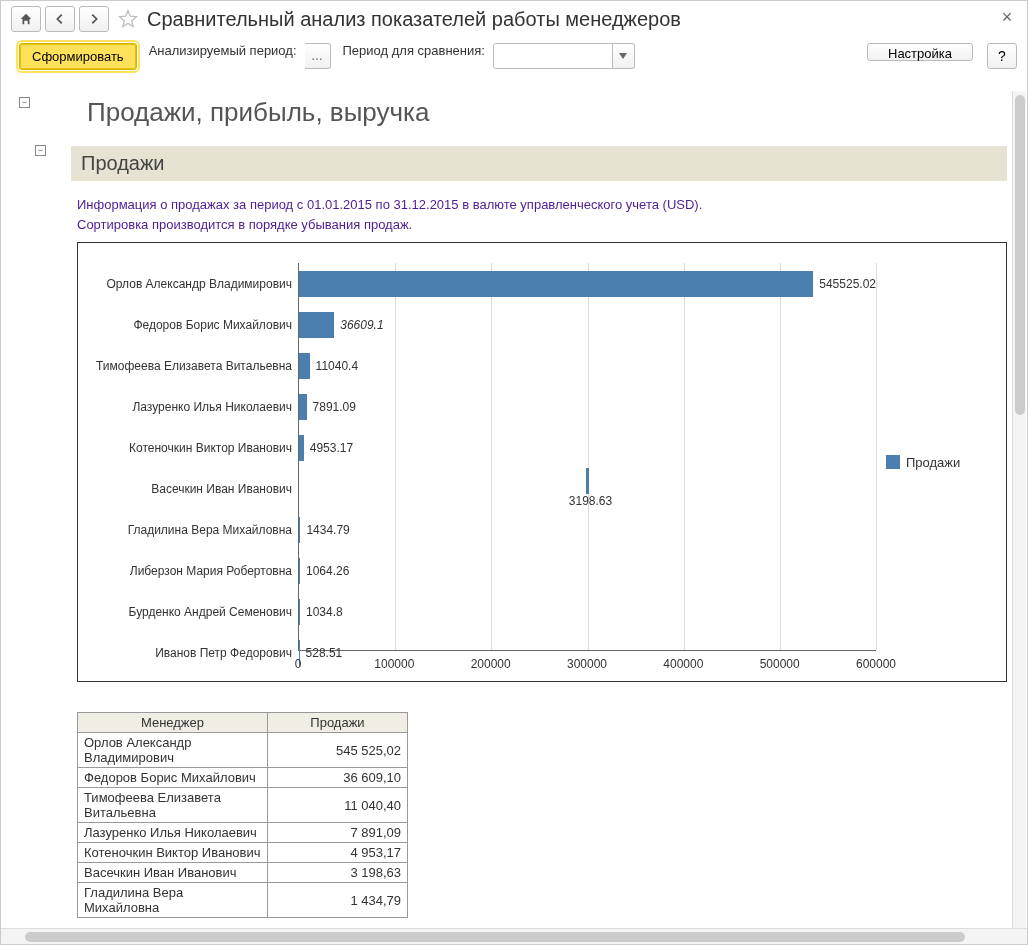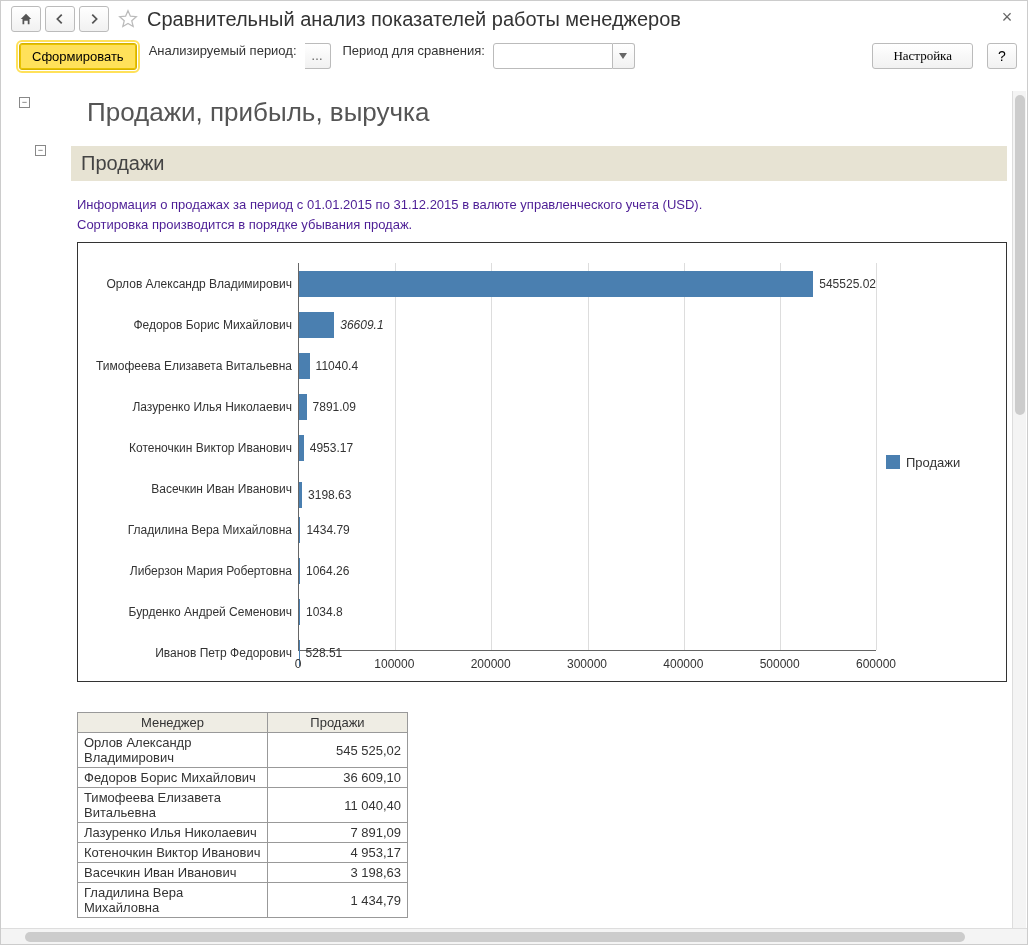--- a/index.html
+++ b/index.html
@@ -16,21 +16,21 @@
 
   
   .toolbar { display:flex; align-items:flex-start; padding: 6px 10px 10px 18px; gap:8px; height:50px; }
   .btn-yellow { background:#ffe15a; border:1px solid #d5b200; border-radius:3px; padding:5px 12px; font-size:13px; cursor:pointer; outline:2px solid #ffe15a; outline-offset:1px; box-shadow:0 0 0 1px #e8c200 inset; }
   .tb-label { font-size:13px; color:#333; margin-left:4px; }
   .tb-input-wrap { display:flex; align-items:stretch; }
   .tb-input { height:26px; border:1px solid #bbb; border-radius:3px 0 0 3px; padding:2px 6px; font-size:13px; background:#fff; width:220px; }
   .tb-ellipsis { width:26px; height:26px; border:1px solid #bbb; border-left:none; border-radius:0 3px 3px 0; background:linear-gradient(#fff,#f1f1f1); cursor:pointer; font-size:12px; color:#555; }
   .tb-input2 { height:26px; border:1px solid #bbb; border-radius:3px 0 0 3px; padding:2px 6px; font-size:13px; background:#fff; width:120px; }
   .tb-dd { width:22px; height:26px; border:1px solid #bbb; border-left:none; border-radius:0 3px 3px 0; background:linear-gradient(#fff,#f1f1f1); cursor:pointer; display:flex; align-items:center; justify-content:center; }
-  .btn-grey { height:26px; border:1px solid #bbb; border-radius:3px; background:linear-gradient(#fff,#f1f1f1); padding:2px 20px; font-size:13px; cursor:pointer; margin-left:auto;font-family:Liberation Serif, serif; }
+  .btn-grey { height:18px; border:1px solid #bbb; border-radius:3px; background:linear-gradient(#fff,#f1f1f1); padding:2px 20px; font-size:13px; cursor:pointer; margin-left:auto; }
   .btn-help { width:30px; height:26px; border:1px solid #bbb; border-radius:3px; background:linear-gradient(#fff,#f1f1f1); font-size:14px; cursor:pointer; margin-left:6px; }
 
   
   .body-area { flex:1; overflow:auto; position:relative; }
   .outline-col { position:absolute; left:0; top:0; width:50px; height:100%; }
   .outline-btn { position:absolute; width:11px; height:11px; border:1px solid #888; background:#fff; font-size:9px; line-height:9px; text-align:center; cursor:pointer; color:#555; }
   .report-content { margin-left:70px; padding-right:20px; padding-top:4px; padding-bottom:20px; }
 
   .h1 { font-size:26px; color:#555; margin:6px 0 18px 16px; font-weight:normal; }
   .section-head { background:#e7e3d3; font-size:20px; color:#444; padding:6px 10px; margin-bottom:14px; font-weight:normal; }
@@ -167,21 +167,21 @@
                 <div class="bar-label">11040.4</div>
               </div>
               <div class="bar-row" style="top: 123px; width: 100%;">
                 <div class="bar" style="width: calc(1.31518%);"></div>
                 <div class="bar-label">7891.09</div>
               </div>
               <div class="bar-row" style="top: 164px; width: 100%;">
                 <div class="bar" style="width: calc(0.825528%);"></div>
                 <div class="bar-label">4953.17</div>
               </div>
-              <div class="bar-row" style="top: 211px; width: 100%;">
+              <div class="bar-row" style="top: 205px; width: 100%; flex-direction: column;">
                 <div class="bar" style="width: calc(0.533105%);"></div>
                 <div class="bar-label">3198.63</div>
               </div>
               <div class="bar-row" style="top: 246px; width: 100%;">
                 <div class="bar" style="width: calc(0.239132%);"></div>
                 <div class="bar-label">1434.79</div>
               </div>
               <div class="bar-row" style="top: 287px; width: 100%;">
                 <div class="bar" style="width: calc(0.177377%);"></div>
                 <div class="bar-label">1064.26</div>

